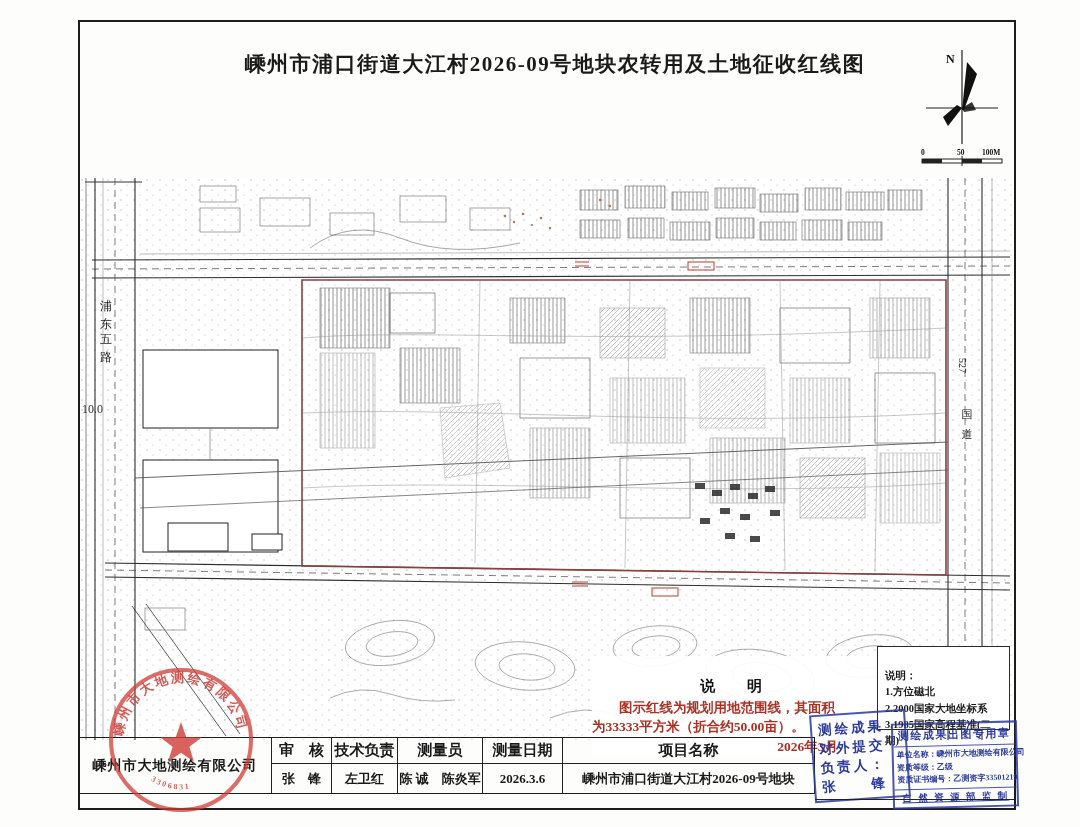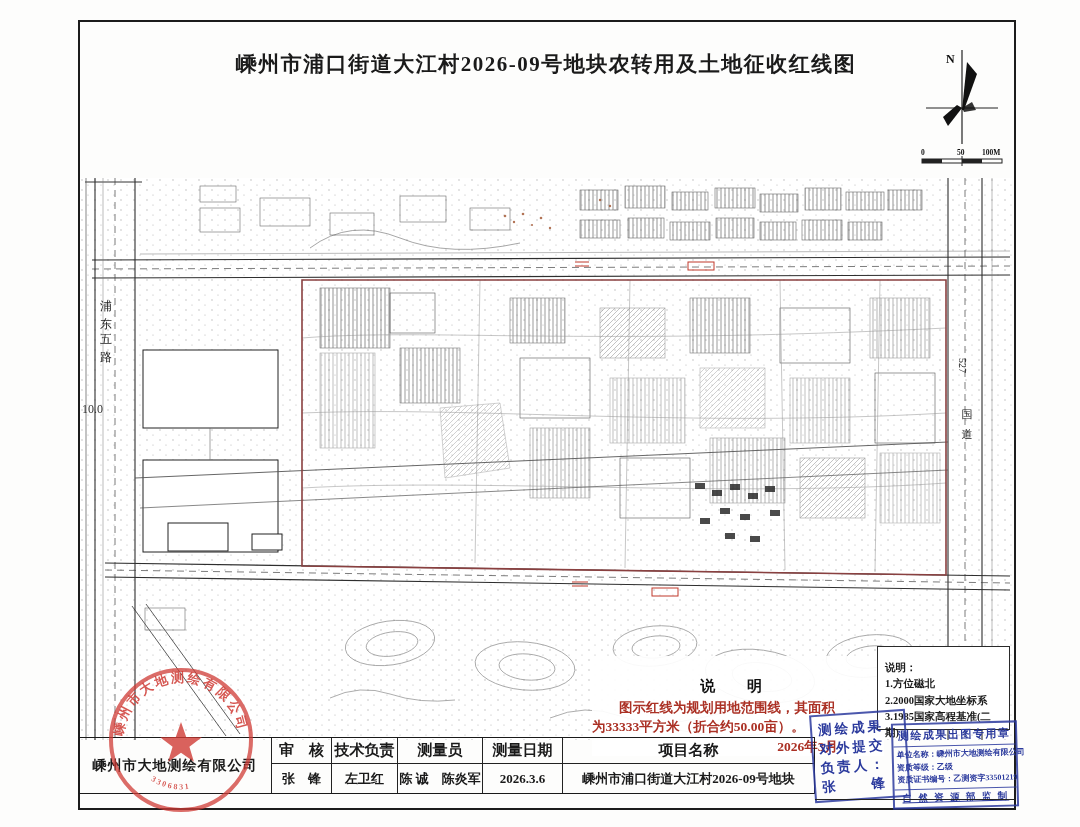--- a/index.html
+++ b/index.html
@@ -1,40 +1,40 @@
 <!DOCTYPE html>
 <html><head>
 <meta charset="utf-8">
 <style>
   html,body{margin:0;padding:0;background:#f3f2ef;}
   .sheet{position:relative;width:1080px;height:827px;background:#fdfdfc;overflow:hidden;
          font-family:"Liberation Serif", serif;color:#1a1a1a;}
   .frame{position:absolute;left:78px;top:20px;width:934px;height:786px;border:2px solid #1c1c1c;}
   .doc-title{position:absolute;left:78px;top:50px;width:936px;text-align:center;
-             font-size:21px;font-weight:bold;letter-spacing:1.5px;}
+             font-size:21px;font-weight:bold;letter-spacing:1.5px;padding-left:9px;}
   
   .compass{position:absolute;left:918px;top:46px;}
   .scalebar{position:absolute;left:916px;top:146px;}
   
   .map{position:absolute;left:80px;top:178px;}
   .vlabel{position:absolute;writing-mode:vertical-rl;text-orientation:upright;color:#222;}
   .road-left-label{left:97px;top:290px;font-size:12px;letter-spacing:17px;}
   .road-right-label{left:959px;top:400px;font-size:11px;letter-spacing:20px;}
   .road-num{position:absolute;left:968px;top:358px;font-size:10px;transform:rotate(90deg);
             transform-origin:0 0;color:#222;}
   .dim-label{position:absolute;left:82px;top:402px;font-size:12px;color:#333;}
   
   .notes-center{position:absolute;left:592px;top:656px;width:292px;background:rgba(255,255,255,.93);
                 line-height:1.45;}
   .notes-center .nhead{text-align:center;font-size:15px;font-weight:bold;letter-spacing:14px;color:#111;margin-top:20px;}
   .notes-center .nred{color:#ab3125;font-weight:bold;font-size:13.5px;}
   .notes-center .ind{text-indent:2em;}
   .notes-center .ndate{text-align:right;padding-right:46px;color:#ab3125;font-weight:bold;font-size:13.5px;}
   .notes-right{position:absolute;left:877px;top:646px;width:133px;height:84px;background:#fff;
-               border:1.5px solid #2a2a2a;padding:13px 7px;box-sizing:border-box;
+               border:1.5px solid #2a2a2a;padding:21px 7px;box-sizing:border-box;
                font-size:10.5px;font-weight:bold;line-height:1.55;}
   
   .dtable{position:absolute;left:78px;top:737px;width:737px;height:57px;
           display:grid;grid-template-columns:192px 60px 66px 85px 80px 1fr;
           grid-template-rows:26px 1fr;border:1.6px solid #1a1a1a;background:transparent;box-sizing:border-box;}
   .cell{display:flex;align-items:center;justify-content:center;font-weight:bold;
         border-left:1.2px solid #222;box-sizing:border-box;}
   .cell.company{grid-row:1/3;border-left:none;font-size:14px;letter-spacing:1px;}
   .cell.th{border-bottom:1.2px solid #222;font-size:15px;}
   .cell.td{font-size:13px;}

